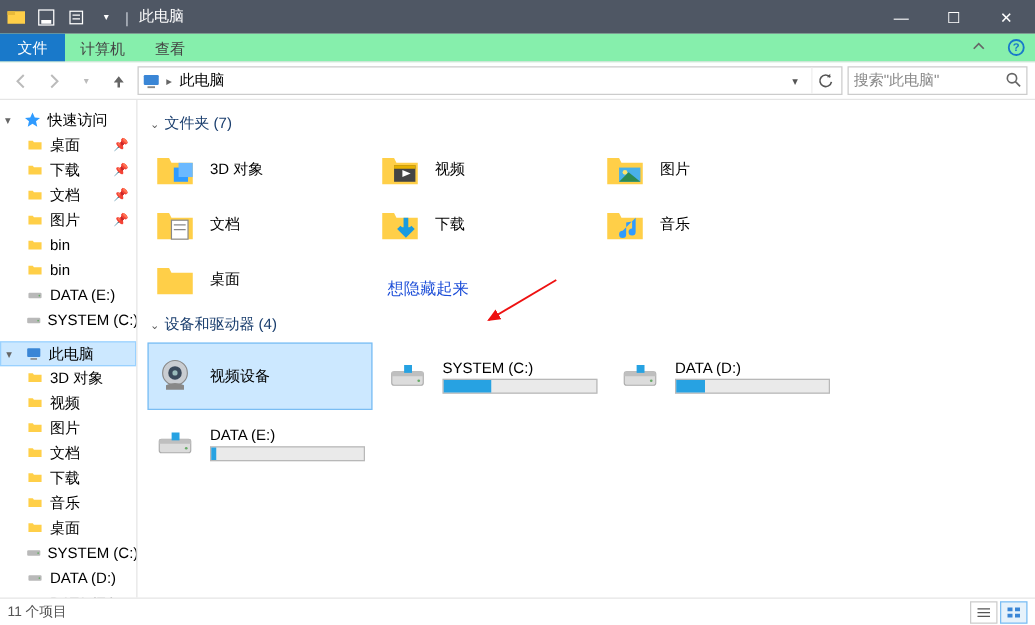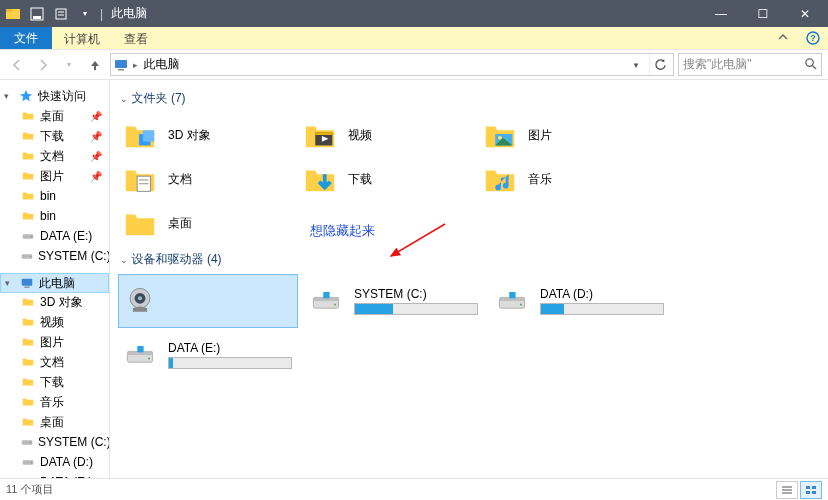--- a/index.html
+++ b/index.html
@@ -6,21 +6,21 @@
 body { width: 828px; height: 500px; overflow: hidden; background: #fff; display: flex; flex-direction: column; font-size: 12px; color: #000; }
 
 
 .titlebar { height: 27px; background: #4f5764; display: flex; align-items: center; padding: 0 2px; color: #fff; }
 .titlebar .ticon { width: 22px; height: 22px; display: inline-flex; align-items: center; justify-content: center; margin-right: 2px; }
 .titlebar .title { margin-left: 6px; font-size: 12px; }
 .titlebar .spacer { flex: 1; }
 .titlebar .winbtn { width: 42px; height: 27px; display: inline-flex; align-items: center; justify-content: center; color: #fff; }
 
 
-.ribbon { height: 23px; background: #fef9c3; display: flex; align-items: stretch; border-bottom: 1px solid #e5e5e5; }
+.ribbon { height: 23px; background: #86efac; display: flex; align-items: stretch; border-bottom: 1px solid #e5e5e5; }
 .ribbon .file-tab { background: #1979ca; color: #fff; padding: 0 14px; display: flex; align-items: center; font-size: 12px; }
 .ribbon .tab { padding: 12px 12px; display: flex; align-items: center; font-size: 12px; color: #444; }
 .ribbon .rspacer { flex: 1; }
 .ribbon .ribbon-toggle { width: 30px; display: flex; align-items: center; justify-content: center; color: #666; }
 .ribbon .help { width: 30px; display: flex; align-items: center; justify-content: center; color: #1979ca; font-weight: bold; }
 
 
 .addrrow { height: 30px; display: flex; align-items: center; gap: 4px; padding: 3px 6px; background: #fff; border-bottom: 1px solid #e5e5e5; }
 .navbtn { width: 22px; height: 22px; display: inline-flex; align-items: center; justify-content: center; color: #888; }
 .navbtn.disabled { color: #bbb; }
@@ -465,20 +465,23 @@
     <div class="grid" id="devices-grid">
         <div class="device-cell selected">
           <span class="device-icon">
             <svg width="36" height="36" viewBox="0 0 40 40">
               <ellipse cx="20" cy="17" rx="11" ry="11" fill="#c9cdd2" stroke="#888"></ellipse>
               <circle cx="20" cy="17" r="6" fill="#3a4a5c"></circle>
               <circle cx="20" cy="17" r="2.3" fill="#9bb"></circle>
               <path d="M12 28 Q20 24 28 28 L28 32 L12 32 Z" fill="#888"></path>
             </svg>
           </span>
+          <div class="device-info">
+            <div class="device-name">视频设备</div>
+          </div>
         </div>
         <div class="device-cell">
           <span class="device-icon">
             <svg width="36" height="36" viewBox="0 0 40 40">
               <rect x="6" y="16" width="28" height="12" rx="2" fill="#dcdcdc" stroke="#aaa"></rect>
               <rect x="6" y="16" width="28" height="4" fill="#bfbfbf"></rect>
               <circle cx="30" cy="24" r="1.2" fill="#6a6"></circle>
               <rect x="17" y="10" width="7" height="7" fill="#27a2e2"></rect>
             </svg>
           </span>

